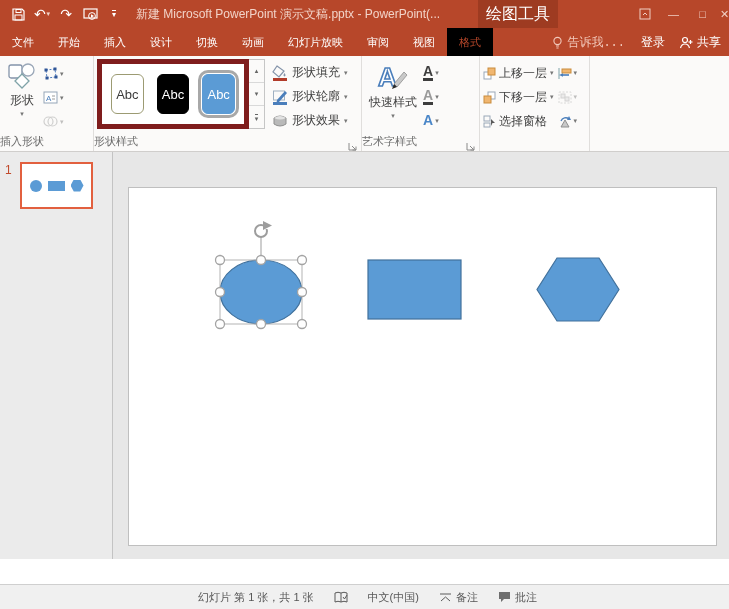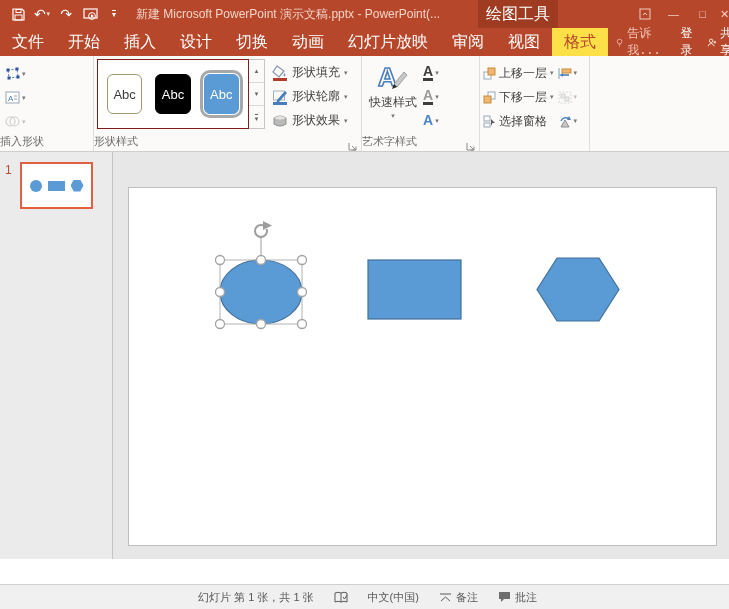--- a/index.html
+++ b/index.html
@@ -19,43 +19,43 @@
   .ctxgroup { position:absolute; left:478px; top:0; width:80px; height:28px; background:#9E3B21;
               color:#fff; font-size:16px; display:flex; align-items:center; justify-content:center; }
   .winbtns { position:absolute; right:0; top:0; height:28px; display:flex; align-items:center; }
   .wbtn { width:29px; height:28px; display:flex; align-items:center; justify-content:center;
           color:#f0cfc4; font-size:11px; }
   .wbtn.close { width:12px; overflow:hidden; justify-content:flex-start; padding-left:3px; }
 
   
   .tabsrow { position:absolute; left:0; top:28px; width:729px; height:28px; background:#B7472A;
              display:flex; align-items:stretch; }
-  .tab { color:#fff; font-size:16px; padding:0 12px; display:flex; align-items:center; white-space:nowrap; }
-  .tab.active { background:#fde047; color:#B7472A; }
+  .tab { color:#fff; font-size:11px; padding:0 12px; display:flex; align-items:center; white-space:nowrap; }
+  .tab.active { background:#000000; color:#B7472A; }
   .tabs-right { margin-left:auto; display:flex; align-items:center;font-family:Liberation Mono, monospace; }
   .tellme { display:flex; align-items:center; gap:4px; color:#f2c9bb; font-size:12px; padding:0 8px; }
   .signin { color:#fff; font-size:12px; padding:0 8px; }
   .share { display:flex; align-items:center; gap:4px; color:#fff; font-size:12px; padding:0 8px 0 6px; }
 
   
   .ribbon { position:absolute; left:0; top:56px; width:729px; height:96px; background:#fbfaf9;
             border-bottom:1px solid #d0cecc; display:flex; }
   .group { position:relative; height:95px; border-right:1px solid #e0dedc; display:flex; flex-direction:column; }
   .gbody { flex:1; display:flex; align-items:flex-start; padding:3px 3px 0 3px; }
   .glabel { height:17px; font-size:11px; color:#6b6b6b; line-height:15px; }
   .launcher { position:absolute; right:3px; bottom:3px; width:10px; height:10px; }
   .caret { font-size:7px; color:#777; line-height:6px; }
   .bigbtn { display:flex; flex-direction:column; align-items:center; justify-content:flex-start;
             gap:2px; font-size:12px; color:#444; padding:3px 4px; }
   .minicol { display:flex; flex-direction:column; justify-content:flex-start; gap:3px; padding-top:4px; }
   .minibtn { display:flex; align-items:center; gap:2px; height:21px; padding:0 2px; }
   .disabled { opacity:.45; }
 
   
-  .gallery { width:152px; height:70px; background:#fff; border:1px solid #7f1d1d;
+  .gallery { width:152px; height:70px; background:#fff; border:5px solid #7f1d1d;
              display:flex; align-items:center; gap:13px; padding:0 9px; }
   .chip { width:45px; height:40px; border-radius:6px; display:flex; align-items:center;
           justify-content:center; font-size:13px; }
   .chip-outline { background:#fff; border:1px solid #9c9b73; color:#3b3b3b; }
   .chip-black { background:#000; border:1px solid #000; color:#fff; }
   .chip-blue { background:#5B9BD5; border:1px solid #5B9BD5; color:#fff; }
   .chip.sel { box-shadow:0 0 0 1px #fff, 0 0 0 4px #a8a8a8; }
   .garrows { width:16px; height:70px; display:flex; flex-direction:column; border:1px solid #c6c6c6;
              border-left:none; }
   .gacell { flex:1; display:flex; align-items:center; justify-content:center; font-size:7px;
@@ -193,20 +193,29 @@
           </svg>
         <span>共享</span>
       </span>
     </div>
   </div>
 
   <div class="ribbon">
 
     <div class="group" style="width:94px">
       <div class="gbody">
+        <div class="bigbtn">
+          <svg width="30" height="28" viewBox="0 0 30 28">
+              <rect x="2" y="3" width="13" height="13" rx="2" fill="#fff" stroke="#8494aa" stroke-width="1.3"></rect>
+              <circle cx="21" cy="8" r="6" fill="#fff" stroke="#9aa7b8" stroke-width="1.3"></circle>
+              <polygon points="15,12 22,19 15,26 8,19" fill="#fff" stroke="#7fa3a8" stroke-width="1.3"></polygon>
+            </svg>
+          <span>形状</span>
+          <span class="caret">▾</span>
+        </div>
         <div class="minicol">
           <span class="minibtn">
             <svg width="15" height="13" viewBox="0 0 15 13">
                 <polygon points="3,3 12,2 13,10 4,11" fill="none" stroke="#4f7cbf" stroke-dasharray="2,1.5"></polygon>
                 <rect x="1.5" y="1.5" width="3" height="3" fill="#2f5597"></rect>
                 <rect x="10.5" y="0.5" width="3" height="3" fill="#2f5597"></rect>
                 <rect x="11.5" y="8.5" width="3" height="3" fill="#2f5597"></rect>
                 <rect x="2.5" y="9.5" width="3" height="3" fill="#2f5597"></rect>
               </svg>
             <span class="caret">▾</span>

